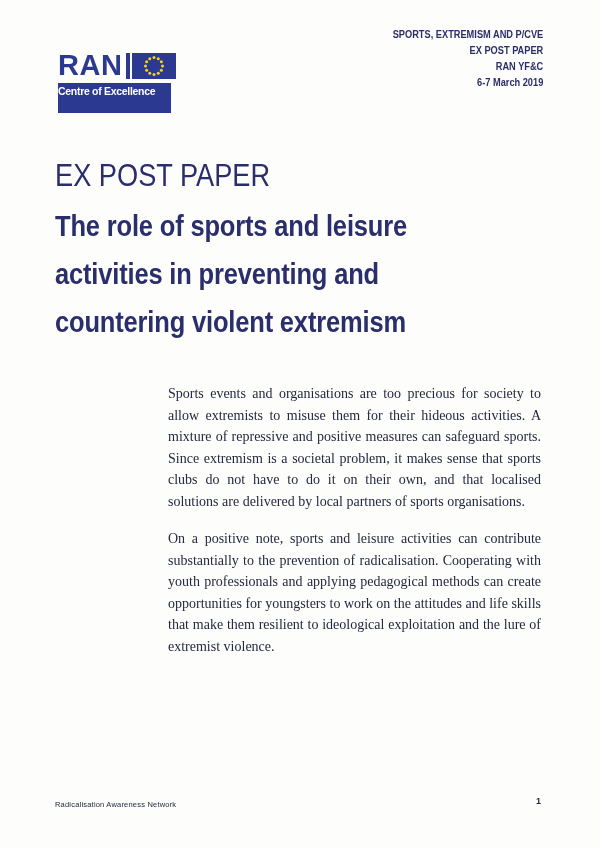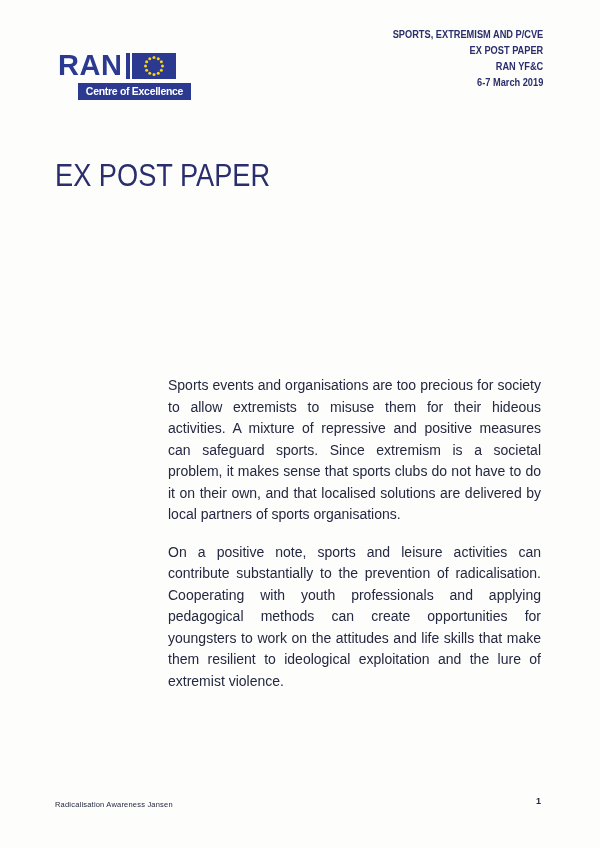--- a/index.html
+++ b/index.html
@@ -24,26 +24,25 @@
   
   .logo { position: absolute; left: 58px; top: 52px; }
   .logo-top { display: flex; align-items: center; height: 27px; text-align: right; }
   .logo-ran {
     font-size: 29px; font-weight: 700; line-height: 27px;
     color: var(--logo_blue); letter-spacing: 0.5px;
   }
   .logo-sep { width: 4px; height: 26px; background: var(--logo_blue); margin: 0 2px 0 4px; }
   .eu-flag svg { display: block; }
   .logo-bar {
-    margin-top: 4px; width: 113px; height: 17px;
+    margin-top: 4px; width: 113px; height: 30px;
     background: var(--logo_blue); color: #ffffff;
     font-size: 10.5px; font-weight: 700; line-height: 17px;
-    text-align: center; letter-spacing: -0.3px;
+    text-align: left; letter-spacing: -0.3px;
     white-space: nowrap;
-    margin-left: 20px;
   }
 
   
   .header-meta {
     position: absolute; top: 26px; right: 57px;
     text-align: right; color: var(--navy);
     font-size: 11px; font-weight: 700; line-height: 16px;
     transform: scaleX(0.84); transform-origin: 100% 0;
     white-space: nowrap;
   }
@@ -58,21 +57,21 @@
   .headline > div {
     line-height: 48px; white-space: nowrap; letter-spacing: -0.2px;
     transform: scaleX(0.85); transform-origin: 0 50%;
   }
 
   
   .intro {
     position: absolute; left: 168px; top: 371px; width: 373px;
     font-size: 14px; line-height: 21.5px; color: var(--body_text);
   }
-  .intro p { margin: 4px 0 16px 0; text-align: justify; }
+  .intro p { margin: 12px 0 16px 0; text-align: justify; font-family: Liberation Serif, serif; }
 
   
   .credit {
     position: absolute; left: 43px; top: 645px; width: 120px;
     font-size: 8.5px; line-height: 13px; color: var(--body_text);
   }
 
   
   .footer-label {
     position: absolute; left: 55px; top: 800px;
@@ -117,24 +116,29 @@
 
   <div class="header-meta">
       <div>SPORTS, EXTREMISM AND P/CVE</div>
       <div>EX POST PAPER</div>
       <div>RAN YF&amp;C</div>
       <div>6-7 March 2019</div>
     </div>
 
   <div class="title-block">
     <div class="kicker">EX POST PAPER</div>
+    <div class="headline">
+        <div>The role of sports and leisure</div>
+        <div>activities in preventing and</div>
+        <div>countering violent extremism</div>
+      </div>
   </div>
 
   <div class="intro">
     <p>Sports events and organisations are too precious for society to allow extremists to misuse them for their hideous activities. A mixture of repressive and positive measures can safeguard sports. Since extremism is a societal problem, it makes sense that sports clubs do not have to do it on their own, and that localised solutions are delivered by local partners of sports organisations.</p>
     <p>On a positive note, sports and leisure activities can contribute substantially to the prevention of radicalisation. Cooperating with youth professionals and applying pedagogical methods can create opportunities for youngsters to work on the attitudes and life skills that make them resilient to ideological exploitation and the lure of extremist violence.</p>
   </div>
 
 
-  <div class="footer-label">Radicalisation Awareness Jansen</div>
+  <div class="footer-label">Radicalisation Awareness Network</div>
   <div class="page-number">1</div>
 
 </div>
 
 </body></html>

